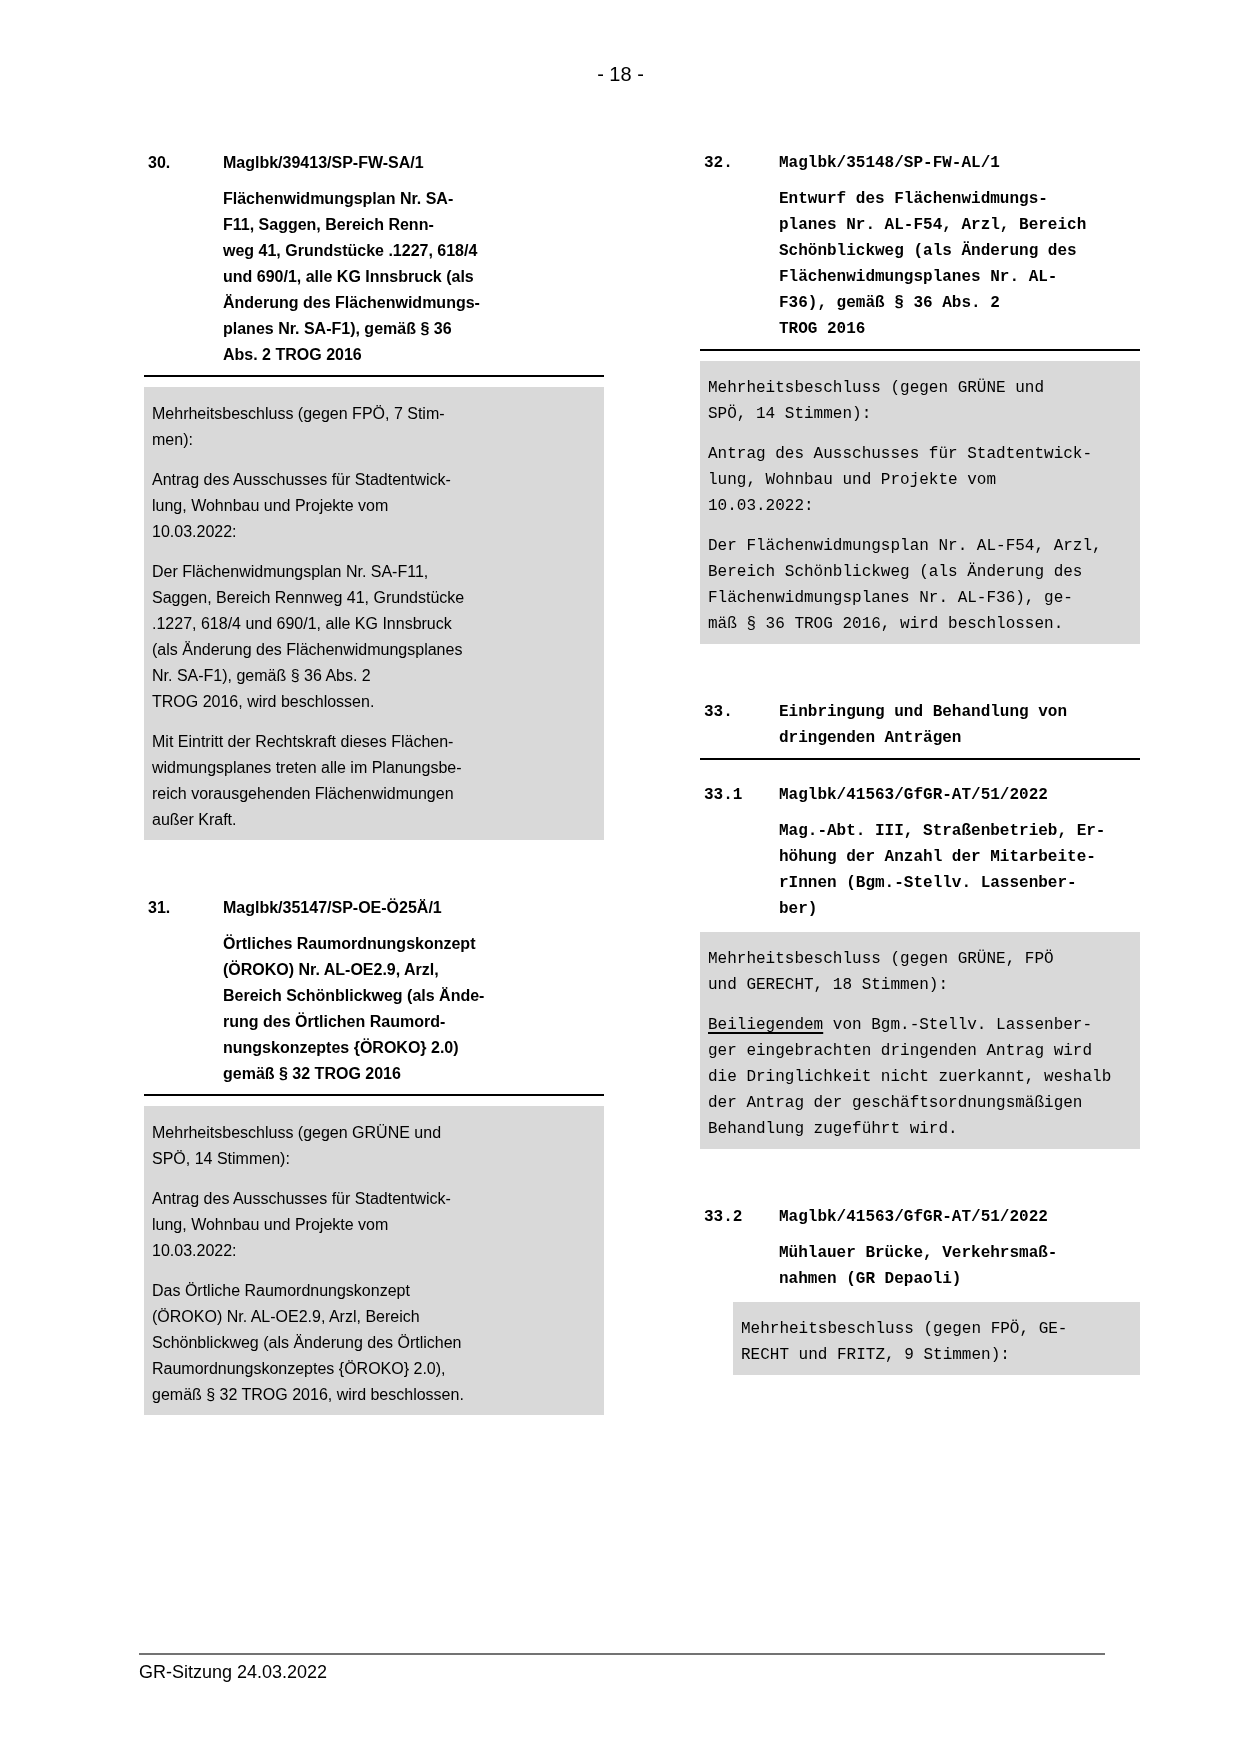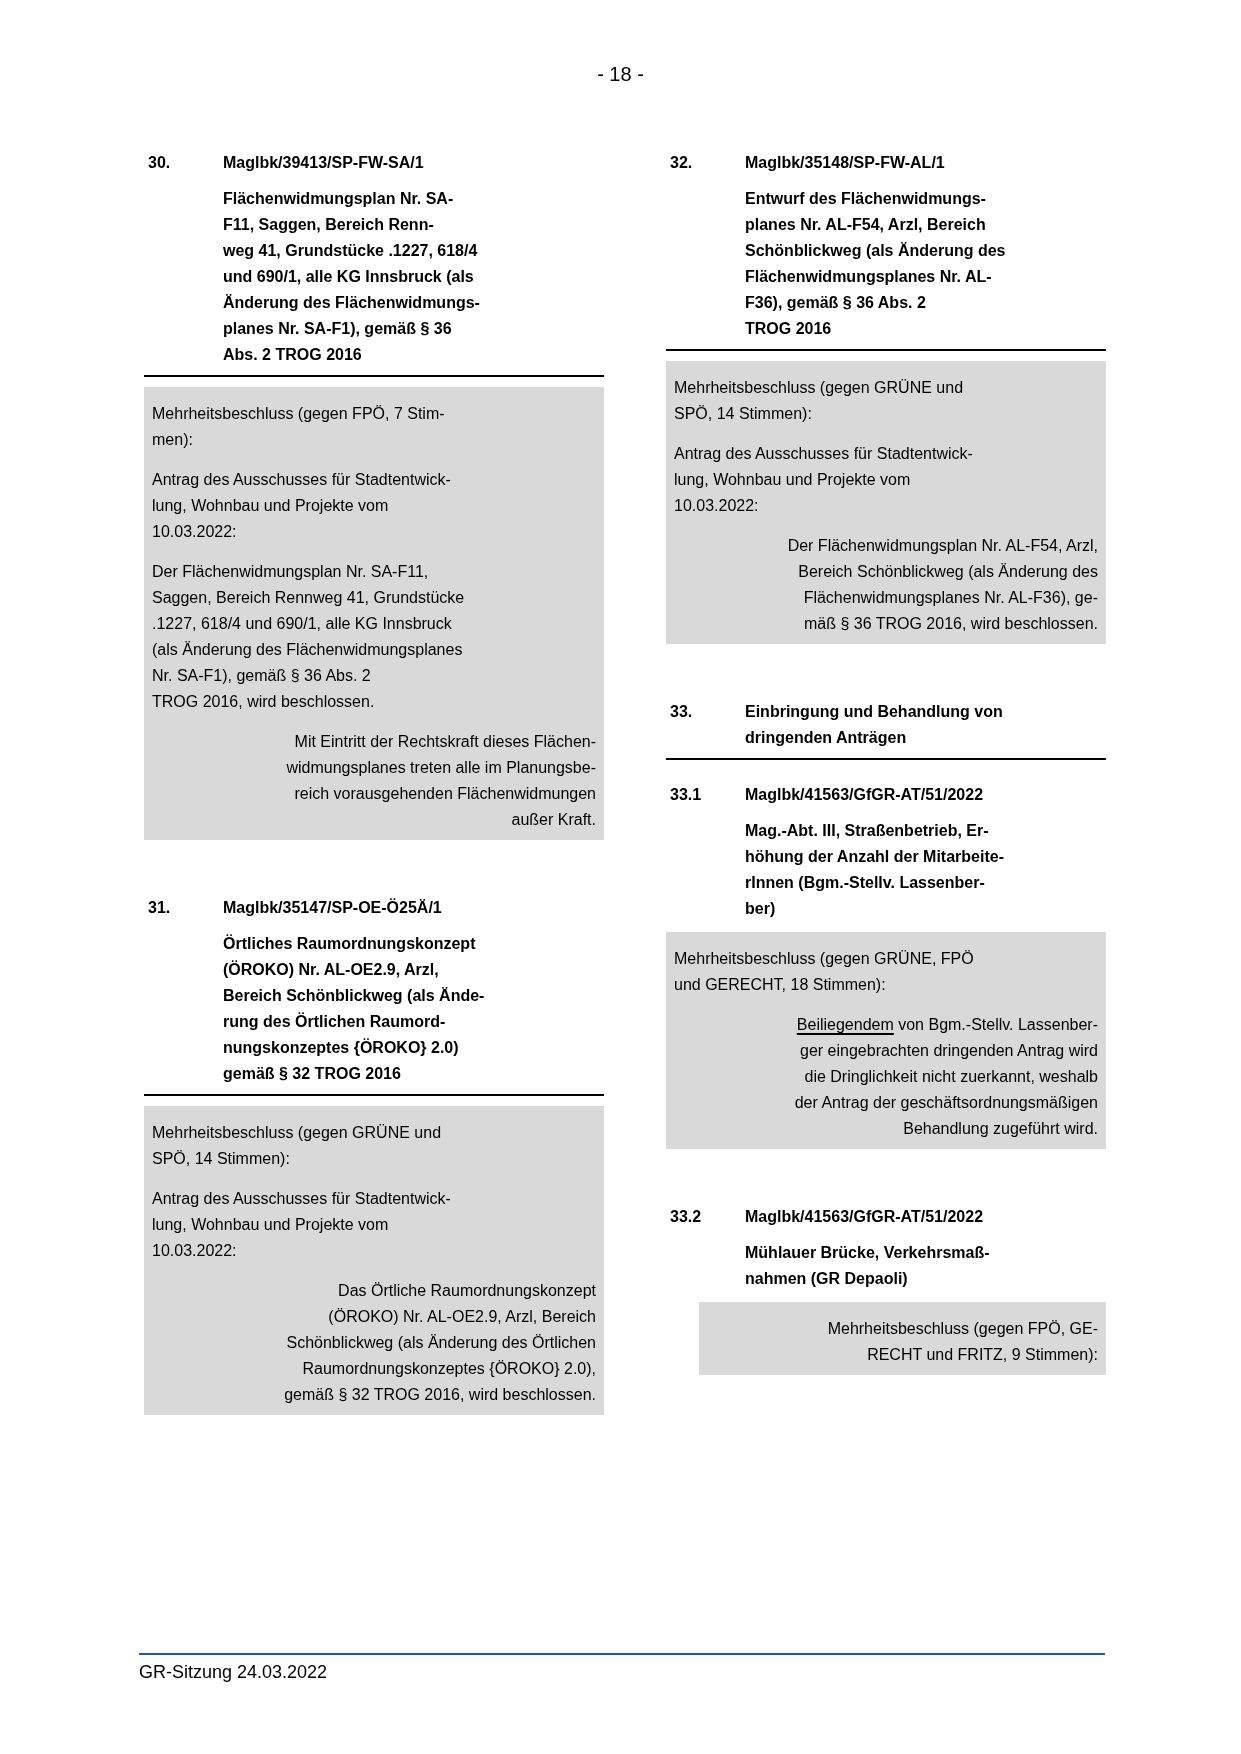--- a/index.html
+++ b/index.html
@@ -23,21 +23,21 @@
     font-size: 20px;
     line-height: 24px;
   }
   .col {
     position: absolute;
     top: 150px;
     font-size: 16px;
     line-height: 26px;
   }
   .col-left  { left: 144px; width: 460px; }
-  .col-right { left: 666px; width: 440px; }
+  .col-right { left: 700px; width: 440px; font-family: Liberation Mono, monospace; }
 
   .item + .item { margin-top: 55px; }
   .item.tight   { margin-top: 22px; }
 
   .head { display: flex; font-weight: bold; }
   .num  {
     flex: 0 0 79px;
     padding-left: 4px;
     box-sizing: border-box;
   }
@@ -52,34 +52,34 @@
   }
   .graybox {
     margin-top: 10px;
     background: #d9d9d9;
     padding: 14px 8px 7px 8px;
   }
   .graybox p {
     margin: 0 0 14px 0;
     white-space: pre-line;
   }
-  .graybox p:last-child { margin-bottom: 0; text-align: right; }
+  .graybox p:last-child { margin-bottom: 0; }
 
   .u {
     text-decoration: underline;
     text-decoration-thickness: 2px;
     text-underline-offset: 3px;
   }
 
   .footer {
     position: absolute;
     left: 139px;
     top: 1653px;
     width: 966px;
-    border-top: 2px solid #1d4ed8;
+    border-top: 2px solid #737373;
     padding-top: 6px;
     font-size: 18px;
     line-height: 22px;
   }
 </style>
 </head>
 <body>
 
 <div class="pagenum">- 18 -</div>
 

